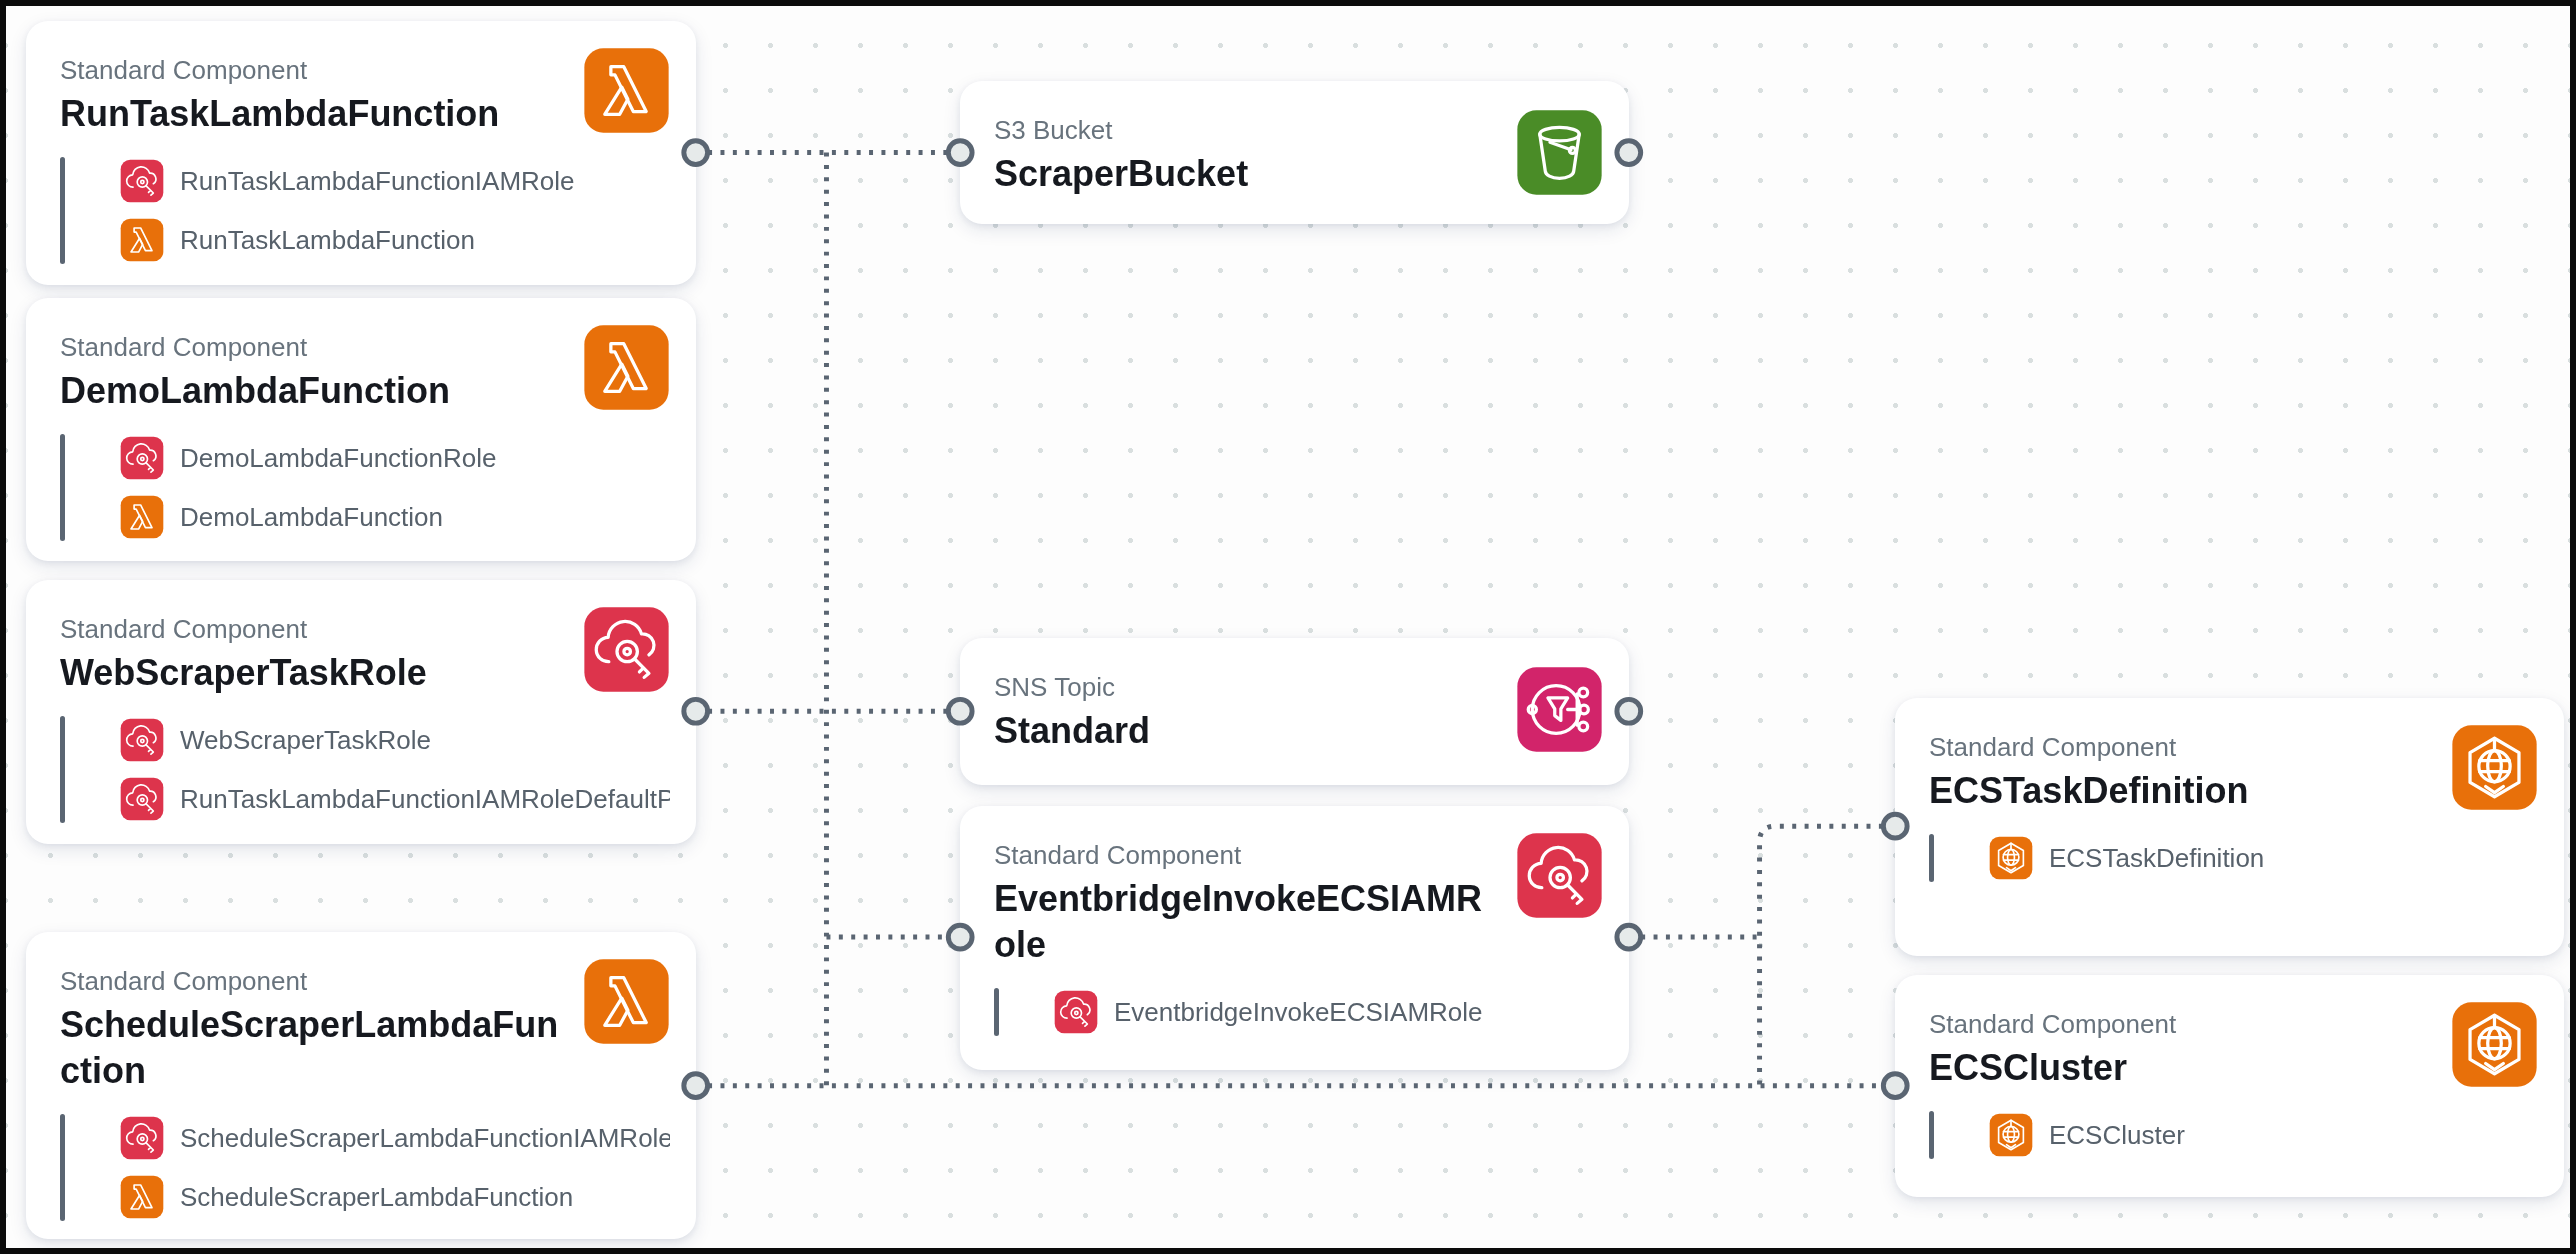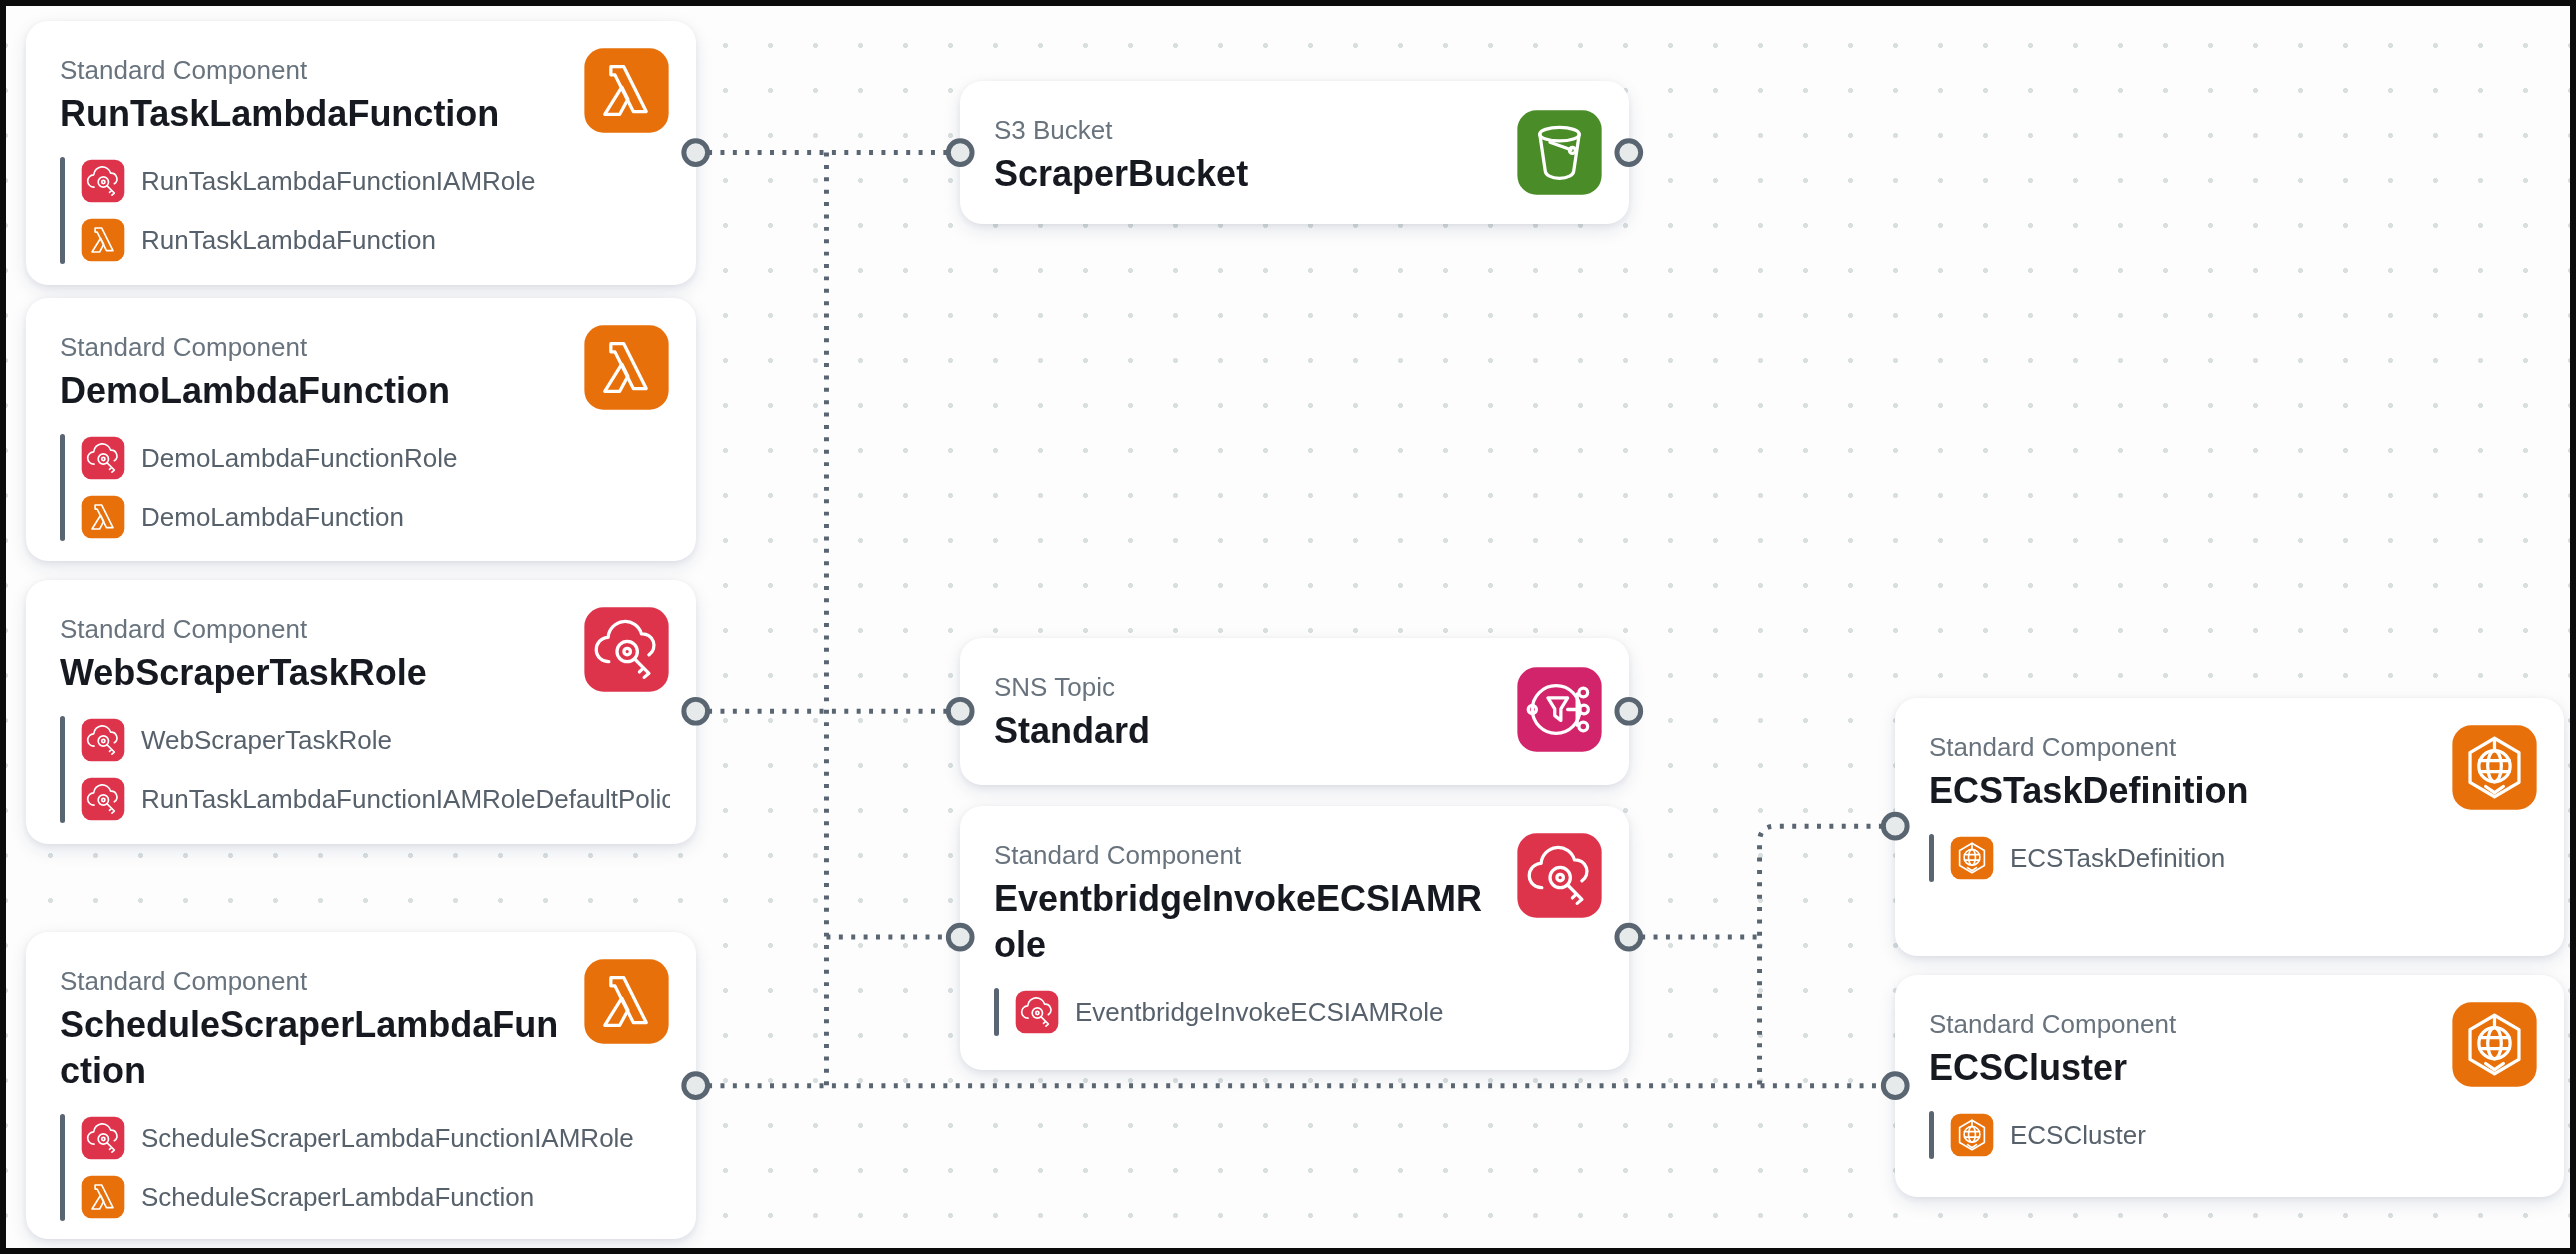--- a/index.html
+++ b/index.html
@@ -34,21 +34,21 @@
   .icon.big{width:87px;height:87px;margin-left:14px;}
   .icon.small{width:44px;height:44px;}
   .icon[data-icon="lambda"]{color:var(--c-lambda,#e8700a);}
   .icon[data-icon="iam"]{color:var(--c-iam,#dd344c);}
   .icon[data-icon="s3"]{color:var(--c-s3,#4a8c27);}
   .icon[data-icon="sns"]{color:var(--c-sns,#d2246a);}
   .icon[data-icon="ecs"]{color:var(--c-ecs,#e8700a);}
   .children{display:flex;flex-direction:row;align-items:stretch;margin-top:22px;}
   .bar{width:5px;border-radius:3px;background:var(--c-bar,#5a6572);margin:-2px 16px -2px 0;}
   .rows{display:flex;flex-direction:column;gap:15px;min-width:0;flex:1;}
-  .row{display:flex;flex-direction:row;align-items:center;gap:16px;min-width:0;}
+  .row{display:flex;flex-direction:row;align-items:center;gap:16px;min-width:0;margin-left:39px;}
   .row-label{
     font-size:26px;color:var(--c-subtext,#57616b);white-space:nowrap;
     overflow:hidden;text-overflow:clip;
   }
   svg.wires{position:absolute;left:0;top:0;z-index:3;pointer-events:none;}
   .conn{fill:none;stroke:var(--c-line,#5a6572);stroke-width:5;stroke-dasharray:4 8.5;}
   .port{fill:var(--c-port_fill,#e6eaea);stroke:var(--c-line,#5a6572);stroke-width:5;pointer-events:auto;cursor:crosshair;}
 </style>
 </head>
 <body>

